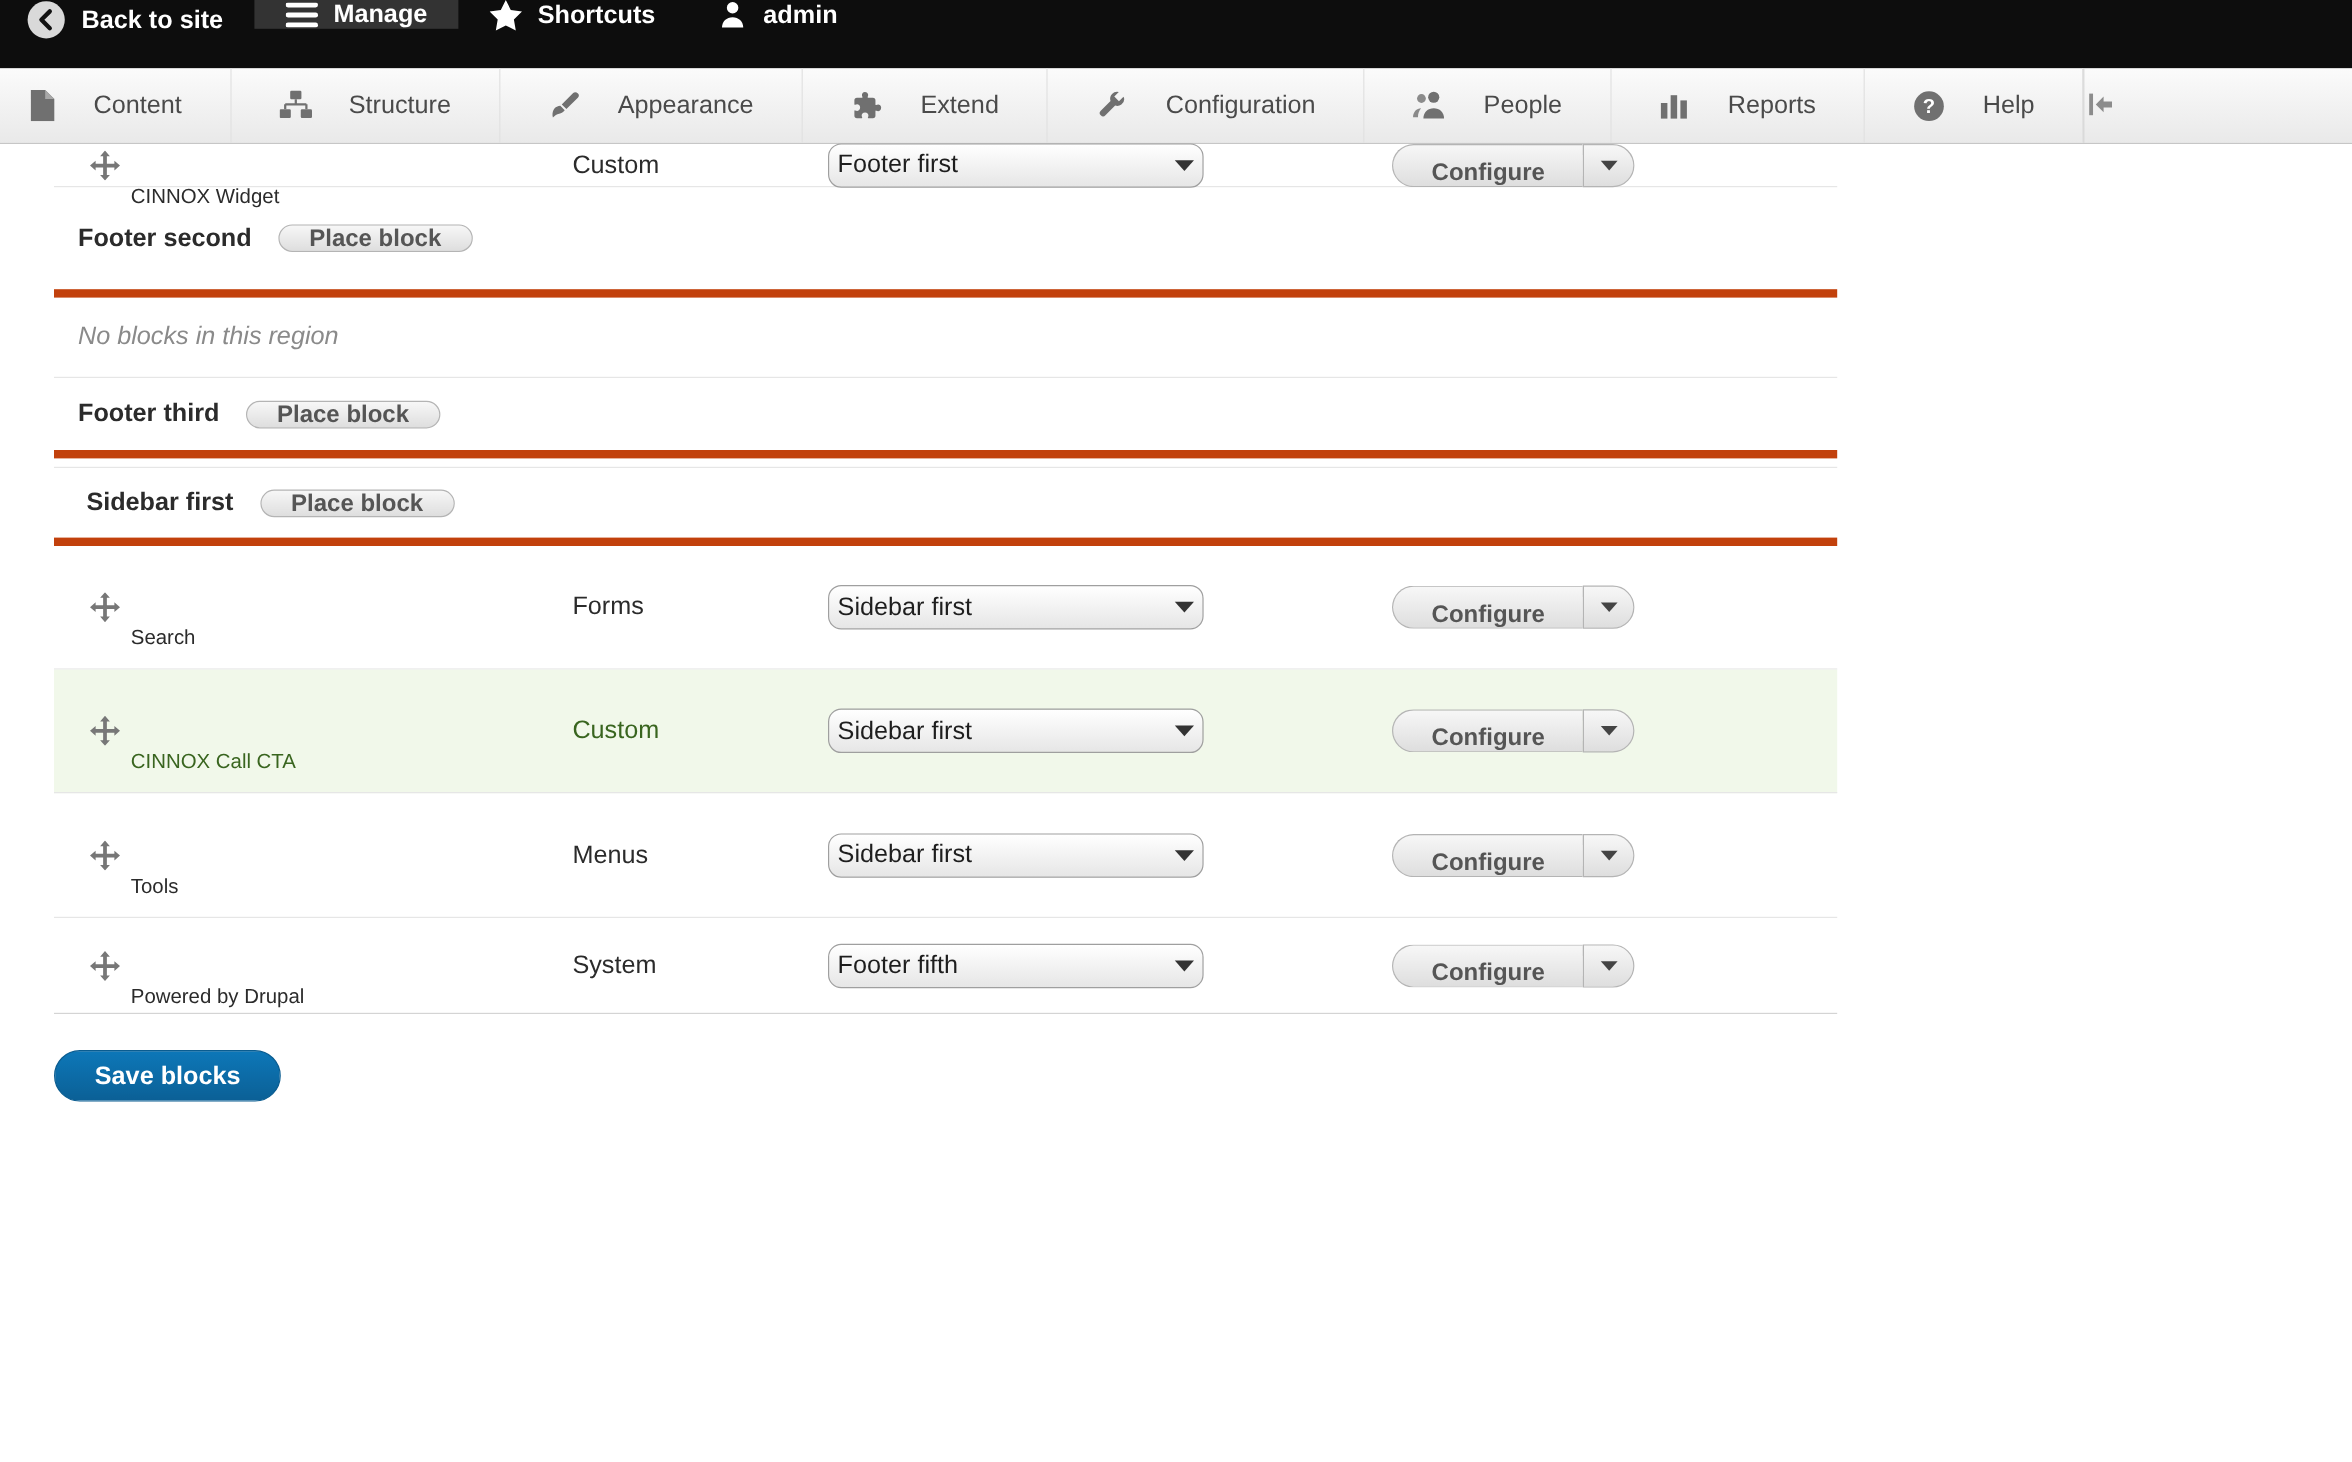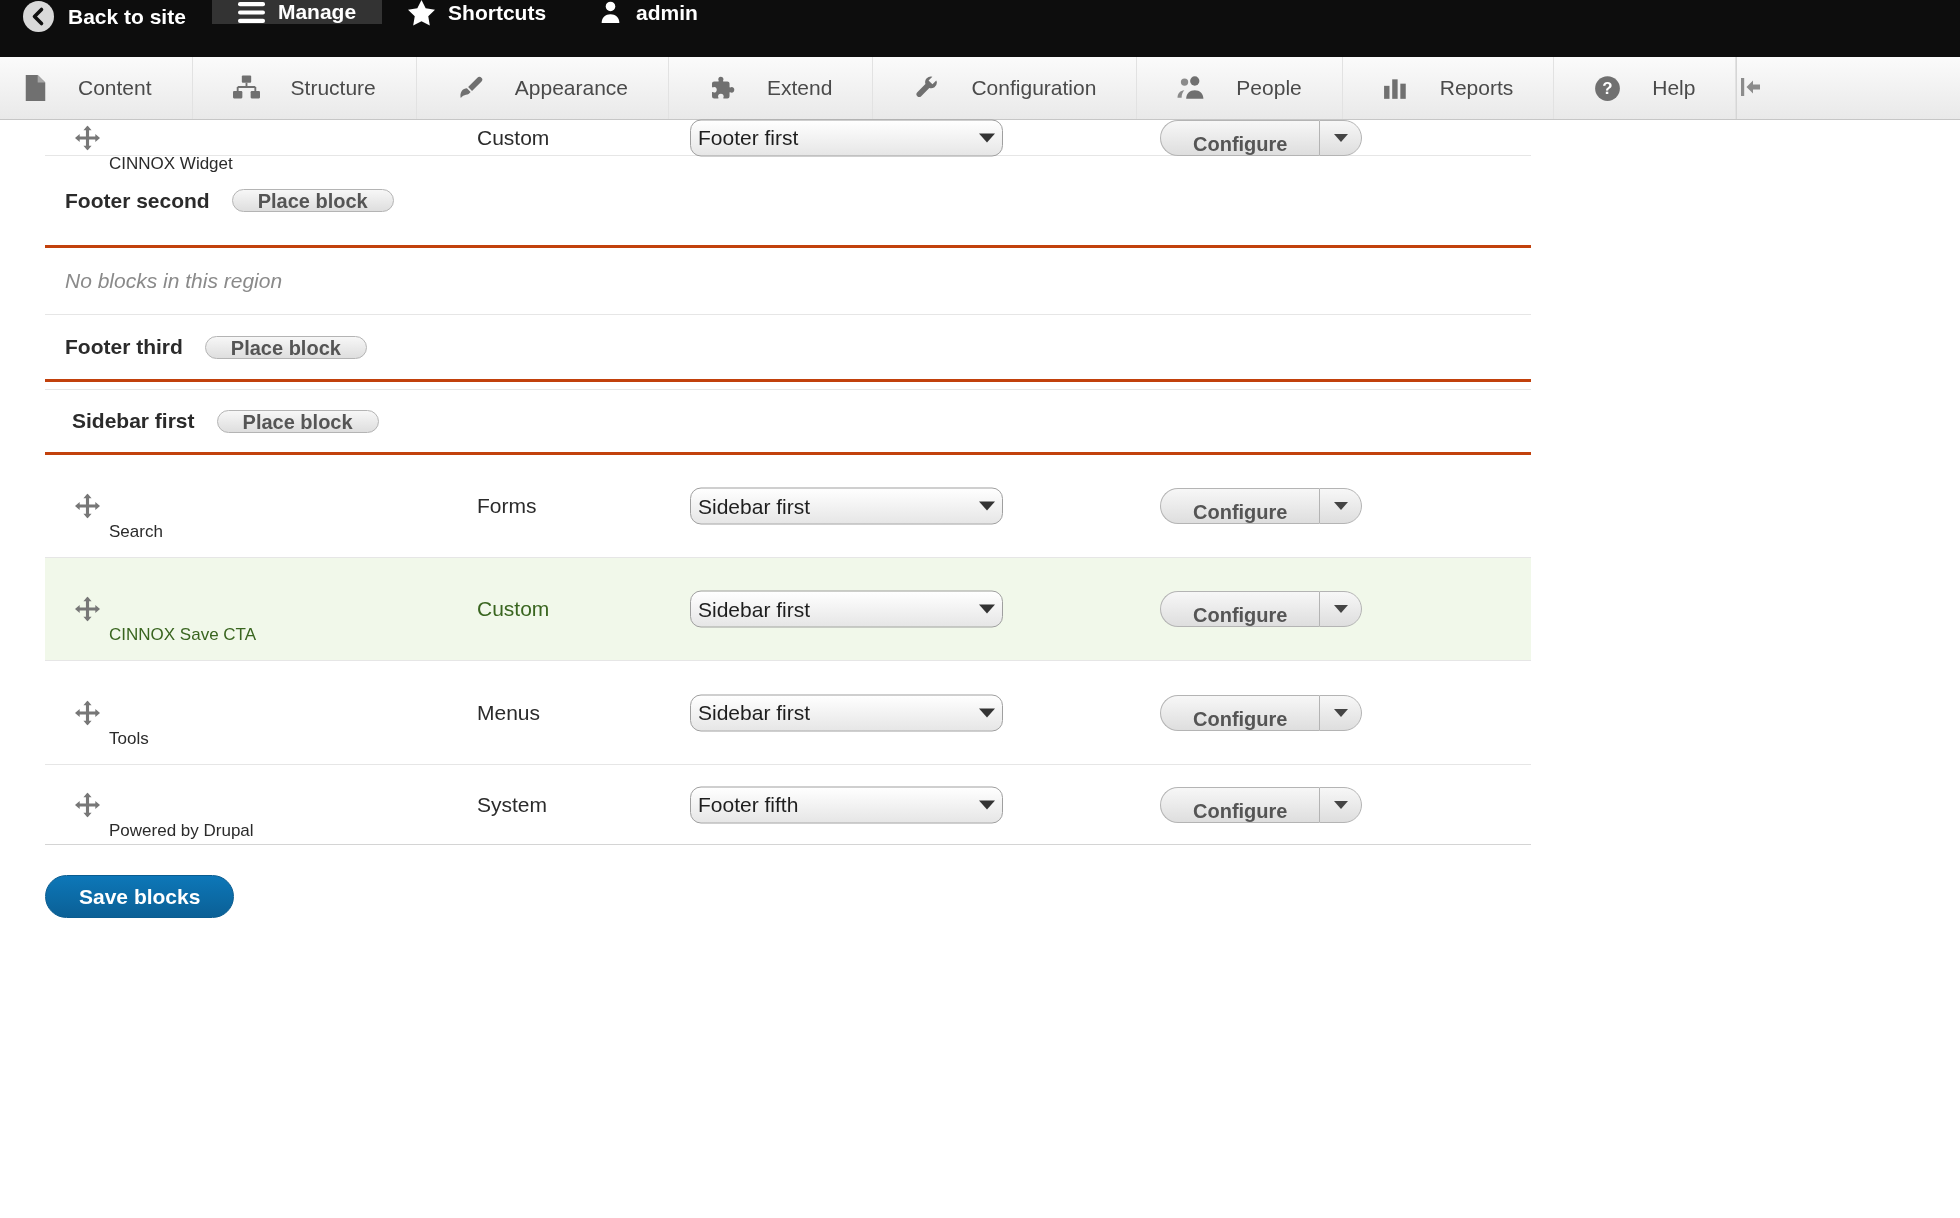--- a/index.html
+++ b/index.html
@@ -56,21 +56,21 @@
                    border-radius:18px 0 0 18px; background:linear-gradient(#f7f7f7,#dedede);
                    font-weight:bold; font-size:20px; color:#555; cursor:pointer;
                    font-family:inherit; }
   .btn-caret { height:36px; width:43px; border:1px solid #b4b4b4;
                border-radius:0 18px 18px 0; background:linear-gradient(#f7f7f7,#dedede);
                display:flex; align-items:center; justify-content:center; cursor:pointer; }
   .btn-caret .caret { width:0; height:0; border-left:7px solid transparent;
                       border-right:7px solid transparent; border-top:8px solid #444; }
 
   .region-row { position:relative; display:flex; align-items:center; gap:22px;
-                padding-left:20px; border-bottom:3px solid #c2410c; }
+                padding-left:20px; border-bottom:7px solid #c2410c; }
   .region-row.indent { padding-left:27px; }
   .h92 { height:92px; } .h67 { height:67px;align-items:center; } .h65 { height:65px; }
   .region-label { font-weight:bold; font-size:21px; color:#2b2b2b; }
   .btn-place { height:23px; padding:0 25px; border:1px solid #b4b4b4; border-radius:18px;
                background:linear-gradient(#f7f7f7,#dedede); font-weight:bold; font-size:20px;
                color:#555; cursor:pointer; font-family:inherit; }
 
   .empty-row { height:67px; display:flex; align-items:center; padding-left:20px;
                border-bottom:1px solid #e6e6e6; }
   .empty-text { font-style:italic; font-size:21px; color:#8a8a8a; }
@@ -276,21 +276,21 @@
           </button>
       </div>
     </div>
 
     <div class="block-row hl">
       <span class="drag">
         <svg width="25" height="25" viewBox="0 0 16 16" fill="#777">
           <path d="M8 0l2.6 3H9v4h4V5.4L16 8l-3 2.6V9H9v4h1.6L8 16l-2.6-3H7V9H3v1.6L0 8l3-2.6V7h4V3H5.4z"></path>
         </svg>
       </span>
-      <span class="btitle">CINNOX Save CTA</span>
+      <span class="btitle">CINNOX Call CTA</span>
       <span class="bcat">Custom</span>
       <div class="select">
         <span>Sidebar first</span>
         <span class="sel-caret"></span>
       </div>
       <div class="ops">
         <button class="btn-configure">Configure</button>
         <button class="btn-caret">
             <span class="caret"></span>
           </button>

